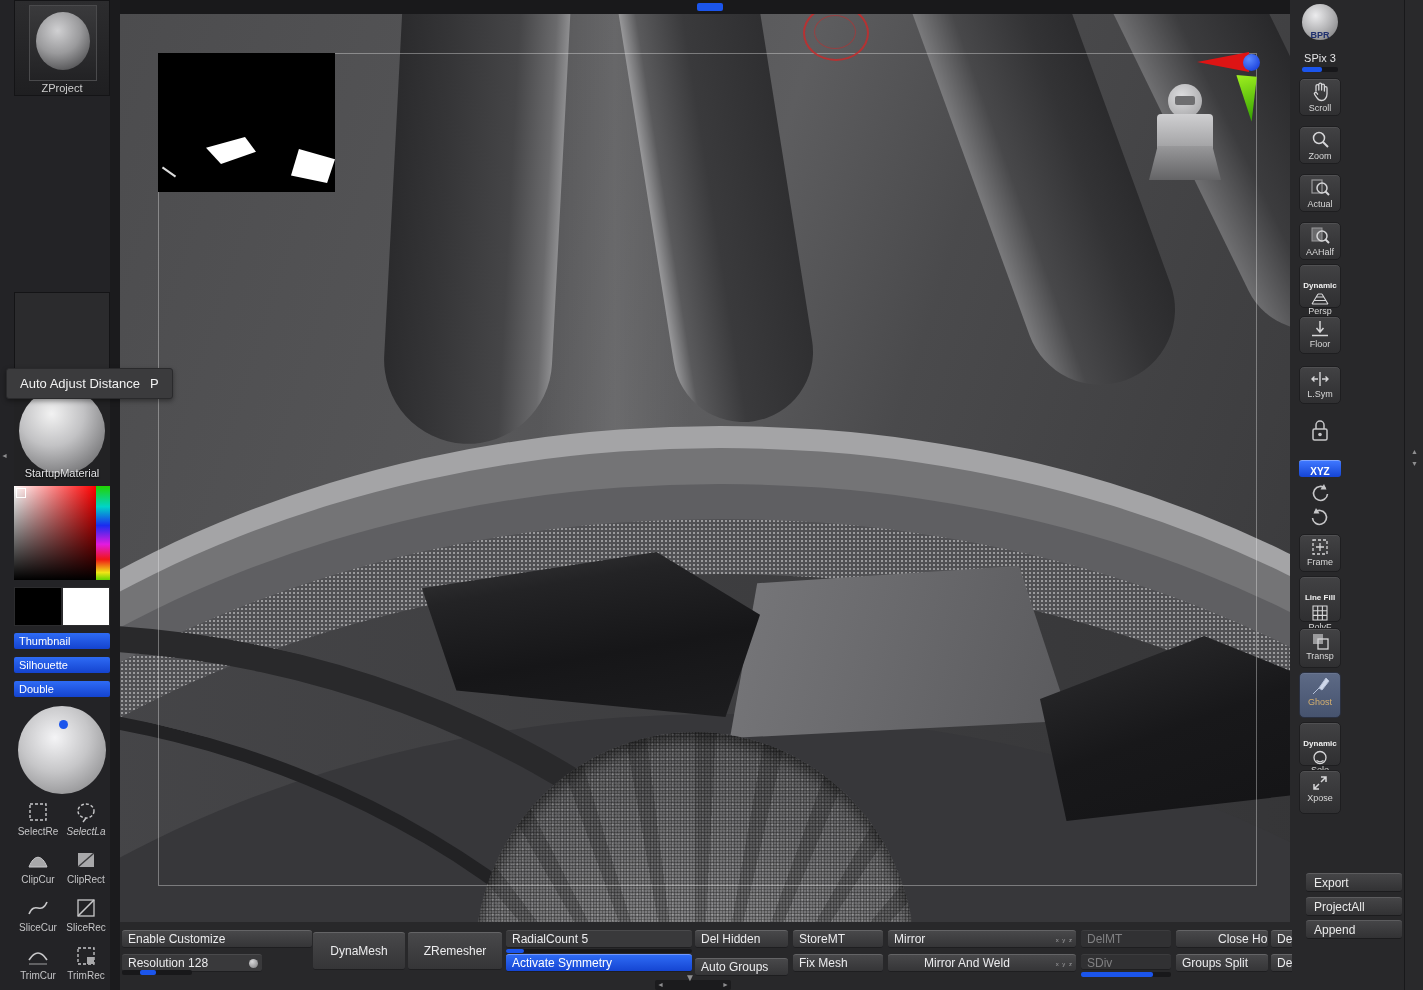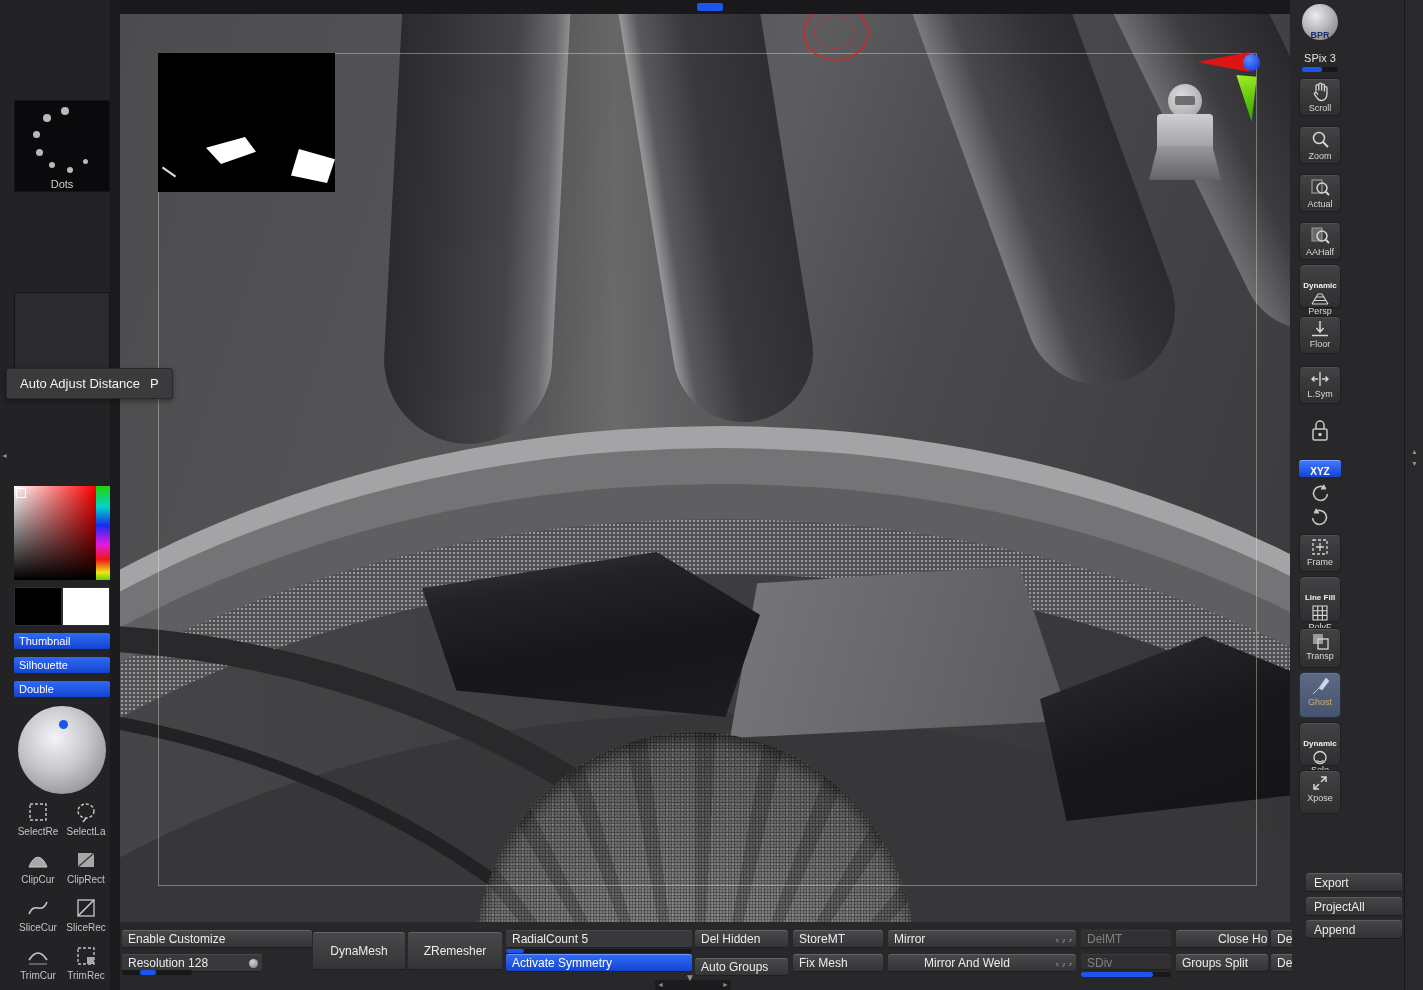--- a/index.html
+++ b/index.html
@@ -56,39 +56,39 @@
 
 <div id="app">
 
   <div class="abs" style="left:120px;top:0;width:1170px;height:14px;background:#19191b;border-bottom:1px solid #101012;">
     <div style="position:absolute;left:577px;top:3px;width:26px;height:8px;background:#1b55ec;border-radius:2px;"></div>
   </div>
 
   <div id="left-sidebar">
     <div class="abs" style="left:110px;top:0;width:10px;height:990px;background:#1b1b1d;"></div>
 
-
-    <div class="lpanel" style="top:100px;height:92px;background:#0a0a0c;">
-      <div style="position:absolute;left:12px;top:4px;width:72px;height:72px;">
-        <div class="dot" style="left:34px;top:2px;width:8px;height:8px;"></div>
-        <div class="dot" style="left:16px;top:9px;width:8px;height:8px;"></div>
-        <div class="dot" style="left:6px;top:26px;width:7px;height:7px;"></div>
-        <div class="dot" style="left:9px;top:44px;width:7px;height:7px;"></div>
-        <div class="dot" style="left:22px;top:57px;width:6px;height:6px;"></div>
-        <div class="dot" style="left:40px;top:62px;width:6px;height:6px;"></div>
-        <div class="dot" style="left:56px;top:54px;width:5px;height:5px;"></div>
+    <div class="lpanel" style="top:0;height:96px;">
+      <div style="position:absolute;left:14px;top:4px;width:66px;height:74px;background:linear-gradient(#3a3a3c,#222224);border:1px solid #4a4a4c;">
+        <div style="position:absolute;left:6px;top:6px;width:54px;height:58px;border-radius:50%;
+             background:radial-gradient(circle at 40% 32%,#d0d0d2,#9a9a9c 45%,#4e4e50 85%,#3a3a3c);"></div>
       </div>
-      <div class="lpanel-label">Dots</div>
-    </div>
+      <div class="lpanel-label">ZProject</div>
+    </div>
+
 
 
     <div class="lpanel" style="top:292px;height:92px;background:#2b2b2d;">
       <div class="lpanel-label" style="color:#8c8c8e;">Texture Off</div>
     </div>
 
+    <div class="lpanel" style="top:388px;height:92px;background:#222224;border:none;">
+      <div style="position:absolute;left:5px;top:0;width:86px;height:86px;border-radius:50%;
+           background:radial-gradient(circle at 38% 30%,#f2f2f2,#c2c2c4 40%,#7c7c7e 78%,#58585a);"></div>
+      <div class="lpanel-label" style="color:#e2e2e4;text-shadow:0 1px 2px #000;">StartupMaterial</div>
+    </div>
 
     <div class="abs" style="left:14px;top:486px;width:82px;height:94px;
          background-image:linear-gradient(to bottom,rgba(0,0,0,0),#000),linear-gradient(to right,#fff,#f00);">
       <div style="position:absolute;left:2px;top:2px;width:8px;height:8px;border:1px solid #fff;"></div>
     </div>
     <div class="abs" style="left:96px;top:486px;width:14px;height:94px;
          background:linear-gradient(#22d400,#00d4c8 22%,#1a2bf0 42%,#e31ae0 62%,#f01616 78%,#f0e416 92%,#64d400);"></div>
 
     <div class="abs" style="left:14px;top:587px;width:46px;height:37px;background:#000;border:1px solid #2c2c2e;"></div>
     <div class="abs" style="left:62px;top:587px;width:46px;height:37px;background:#fff;border:1px solid #2c2c2e;"></div>
@@ -107,21 +107,21 @@
          background:radial-gradient(circle at 42% 36%,#f4f4f6,#c6c6c8 45%,#8e8e90 85%,#7a7a7c);">
       <div style="position:absolute;left:41px;top:14px;width:9px;height:9px;border-radius:50%;background:#1b55ec;"></div>
     </div>
 
     <div class="brush-cell" style="left:15px;top:800px;">
       <svg width="24" height="24">
         <rect x="4" y="4" width="16" height="16" fill="none" stroke="#c8c8ca" stroke-width="1.4" stroke-dasharray="3 2"></rect>
         </svg>
       <div class="brush-label">SelectRe</div>
     </div>
-    <div class="brush-cell" style="left:63px;top:800px;">
+    <div class="brush-cell" style="left:63px;top:800px;font-style:italic;">
       <svg width="24" height="24">
         <ellipse cx="12" cy="11" rx="8" ry="7" fill="none" stroke="#c8c8ca" stroke-width="1.4" stroke-dasharray="3 2"></ellipse>
         <path d="M12 18 L9 22" stroke="#c8c8ca" stroke-width="1.4" fill="none"></path>
         </svg>
       <div class="brush-label">SelectLa</div>
     </div>
     <div class="brush-cell" style="left:15px;top:848px;">
       <svg width="24" height="24">
         <path d="M3 19 C8 6 16 6 21 19 Z" fill="#a8a8aa" stroke="#c8c8ca" stroke-width="1"></path>
         </svg>

